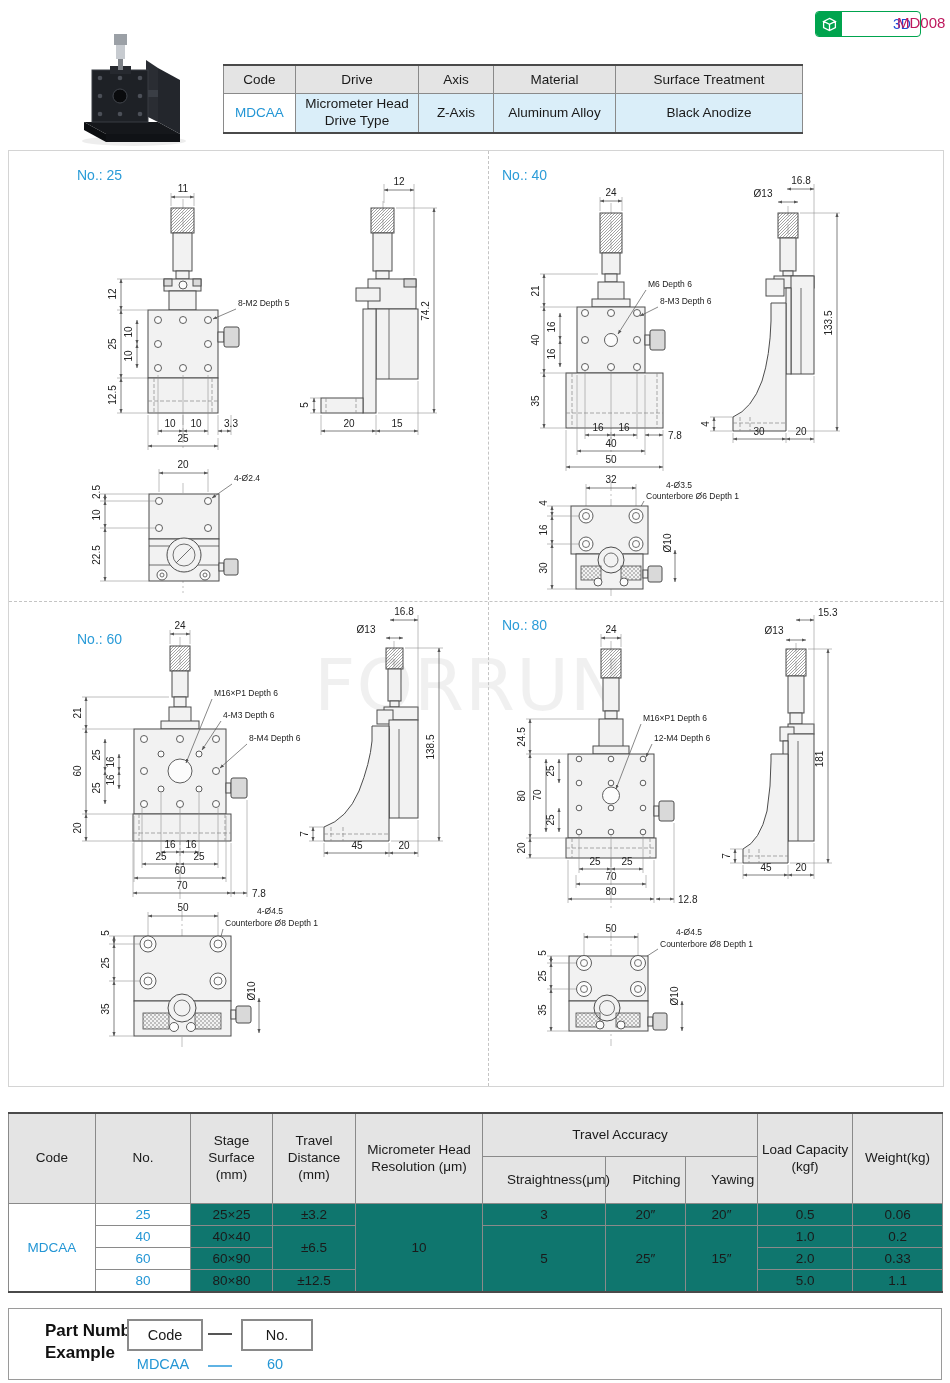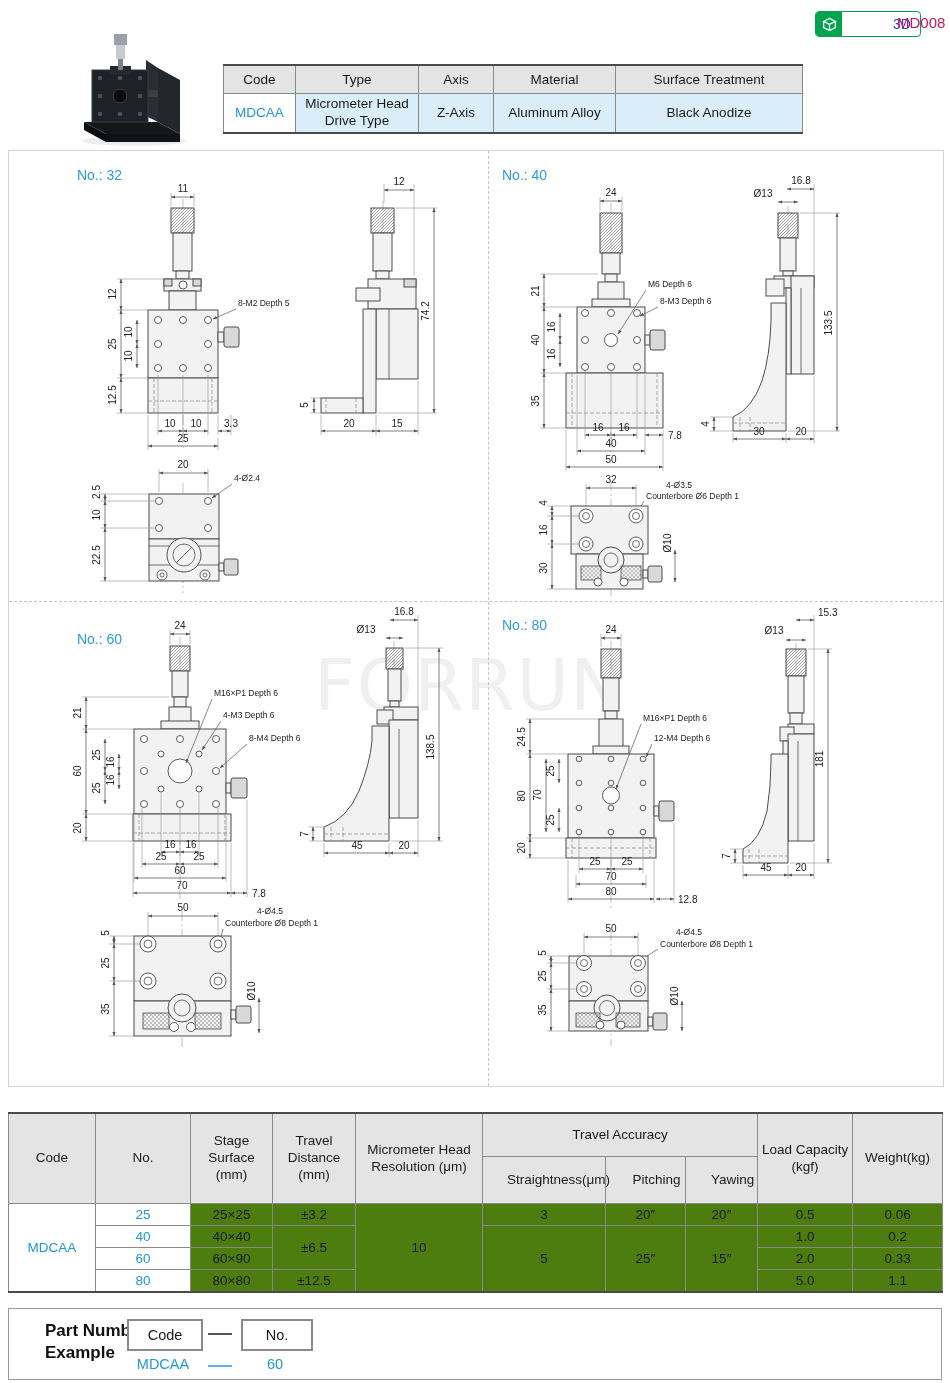--- a/index.html
+++ b/index.html
@@ -42,21 +42,21 @@
   svg .cl{stroke:#999;stroke-width:0.6;stroke-dasharray:10 3 2 3;}
   svg .ld{stroke:#555;stroke-width:0.7;fill:none;marker-end:url(#ar);}
   svg text.d{font:10px "Liberation Sans",sans-serif;fill:#222;}
   svg text.n{font:8.5px "Liberation Sans",sans-serif;fill:#222;}
 
   
   table.spec{position:absolute;left:8px;top:1112px;width:934px;border-collapse:collapse;border-top:2px solid #4a4a4a;border-bottom:2px solid #4a4a4a;table-layout:fixed;}
   table.spec th{background:#e4e4e4;border:1px solid #8a8a8a;font-weight:normal;font-size:13.5px;padding:3px 2px;line-height:1.25;}
   table.spec tr.h1 th{height:36px;}
   table.spec tr.h2 th{height:40px;padding-left:24px;}
-  table.spec td{background:#4d7c0f;border:1px solid #8a8a8a;font-size:13.5px;text-align:center;height:21px;padding:0;}
+  table.spec td{background:#0f766e;border:1px solid #8a8a8a;font-size:13.5px;text-align:center;height:21px;padding:0;}
   table.spec td.wcell{background:#fff;}
   .blue{color:#2496d5;}
 
   
   .pnbox{position:absolute;left:8px;top:1308px;width:934px;height:72px;border:1.5px solid #9a9a9a;box-sizing:border-box;}
   .pntitle{position:absolute;left:36px;top:11px;width:118px;font-size:17px;font-weight:bold;line-height:1.3;color:#111;}
   .pn-codebox{position:absolute;left:118px;top:10px;width:72px;height:28px;border:2px solid #8a8a8a;background:#fff;display:flex;align-items:center;justify-content:center;font-size:14.5px;}
   .pn-nobox{position:absolute;left:232px;top:10px;width:68px;height:28px;border:2px solid #8a8a8a;background:#fff;display:flex;align-items:center;justify-content:center;font-size:14.5px;}
   .pn-dash1{position:absolute;left:199px;top:24px;width:24px;height:2px;background:#555;}
   .pn-dash2{position:absolute;left:199px;top:56px;width:24px;height:2px;background:#5fb3e4;}
@@ -122,40 +122,40 @@
   <colgroup>
       <col style="width:72px">
       <col style="width:123px">
       <col style="width:75px">
       <col style="width:122px">
       <col style="width:187px">
     </colgroup>
   <tbody>
       <tr>
     <th>Code</th>
-    <th>Type</th>
+    <th>Drive</th>
     <th>Axis</th>
     <th>Material</th>
     <th>Surface Treatment</th>
   </tr>
   <tr>
     <td class="codecell">MDCAA</td>
     <td>Micrometer Head Drive Type</td>
     <td>Z-Axis</td>
     <td>Aluminum Alloy</td>
     <td>Black Anodize</td>
   </tr>
 </tbody>
   </table>
 
 <div class="drawarea">
   <div class="watermark">FORRUN</div>
   <div class="vdiv"></div>
   <div class="hdiv"></div>
-  <div class="qlabel" style="left:68px;top:16px">No.: 32</div>
+  <div class="qlabel" style="left:68px;top:16px">No.: 25</div>
   <div class="qlabel" style="left:493px;top:16px">No.: 40</div>
   <div class="qlabel" style="left:68px;top:480px">No.: 60</div>
   <div class="qlabel" style="left:493px;top:466px">No.: 80</div>
 
   <svg class="q" style="left:0;top:0" width="479" height="450" viewBox="0 0 479 450">
     <g>
       <line class="cl" x1="174" y1="48" x2="174" y2="300"></line>
       <rect class="kn" x="162" y="57" width="23" height="25"></rect>
       <rect class="p" x="164" y="82" width="19" height="38"></rect>
       <rect class="p" x="167" y="120" width="13" height="8"></rect>

